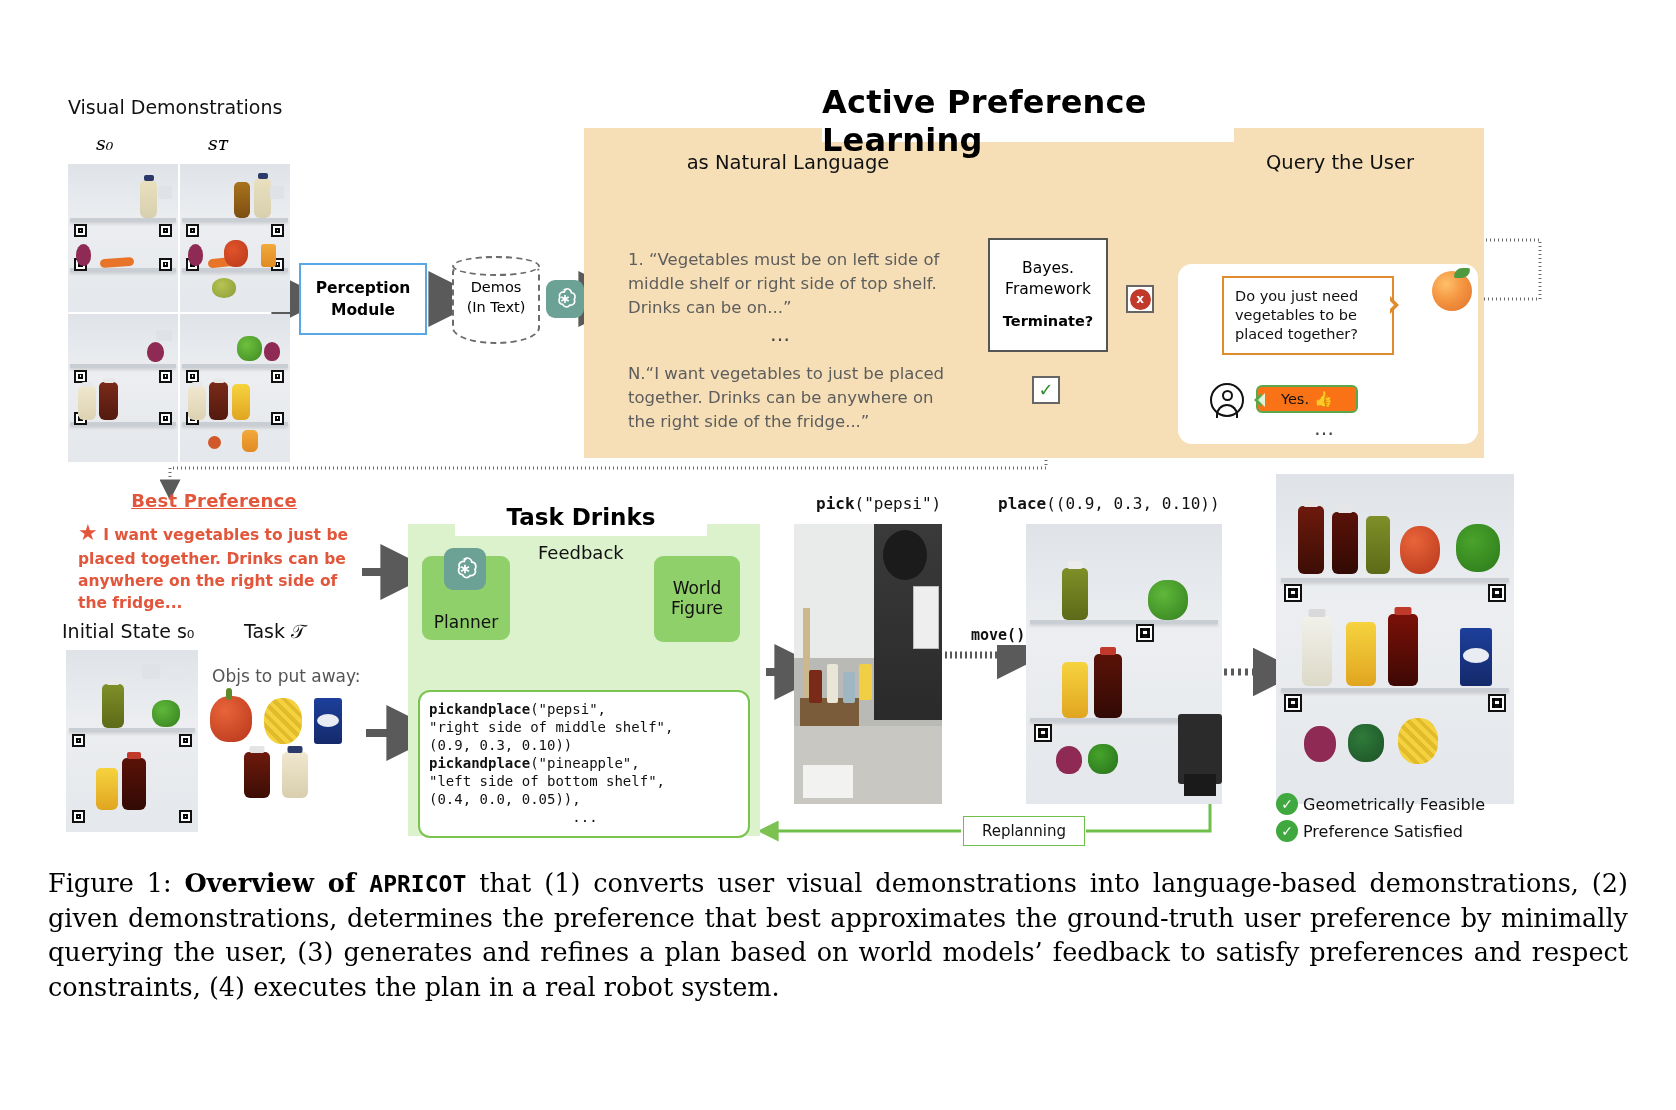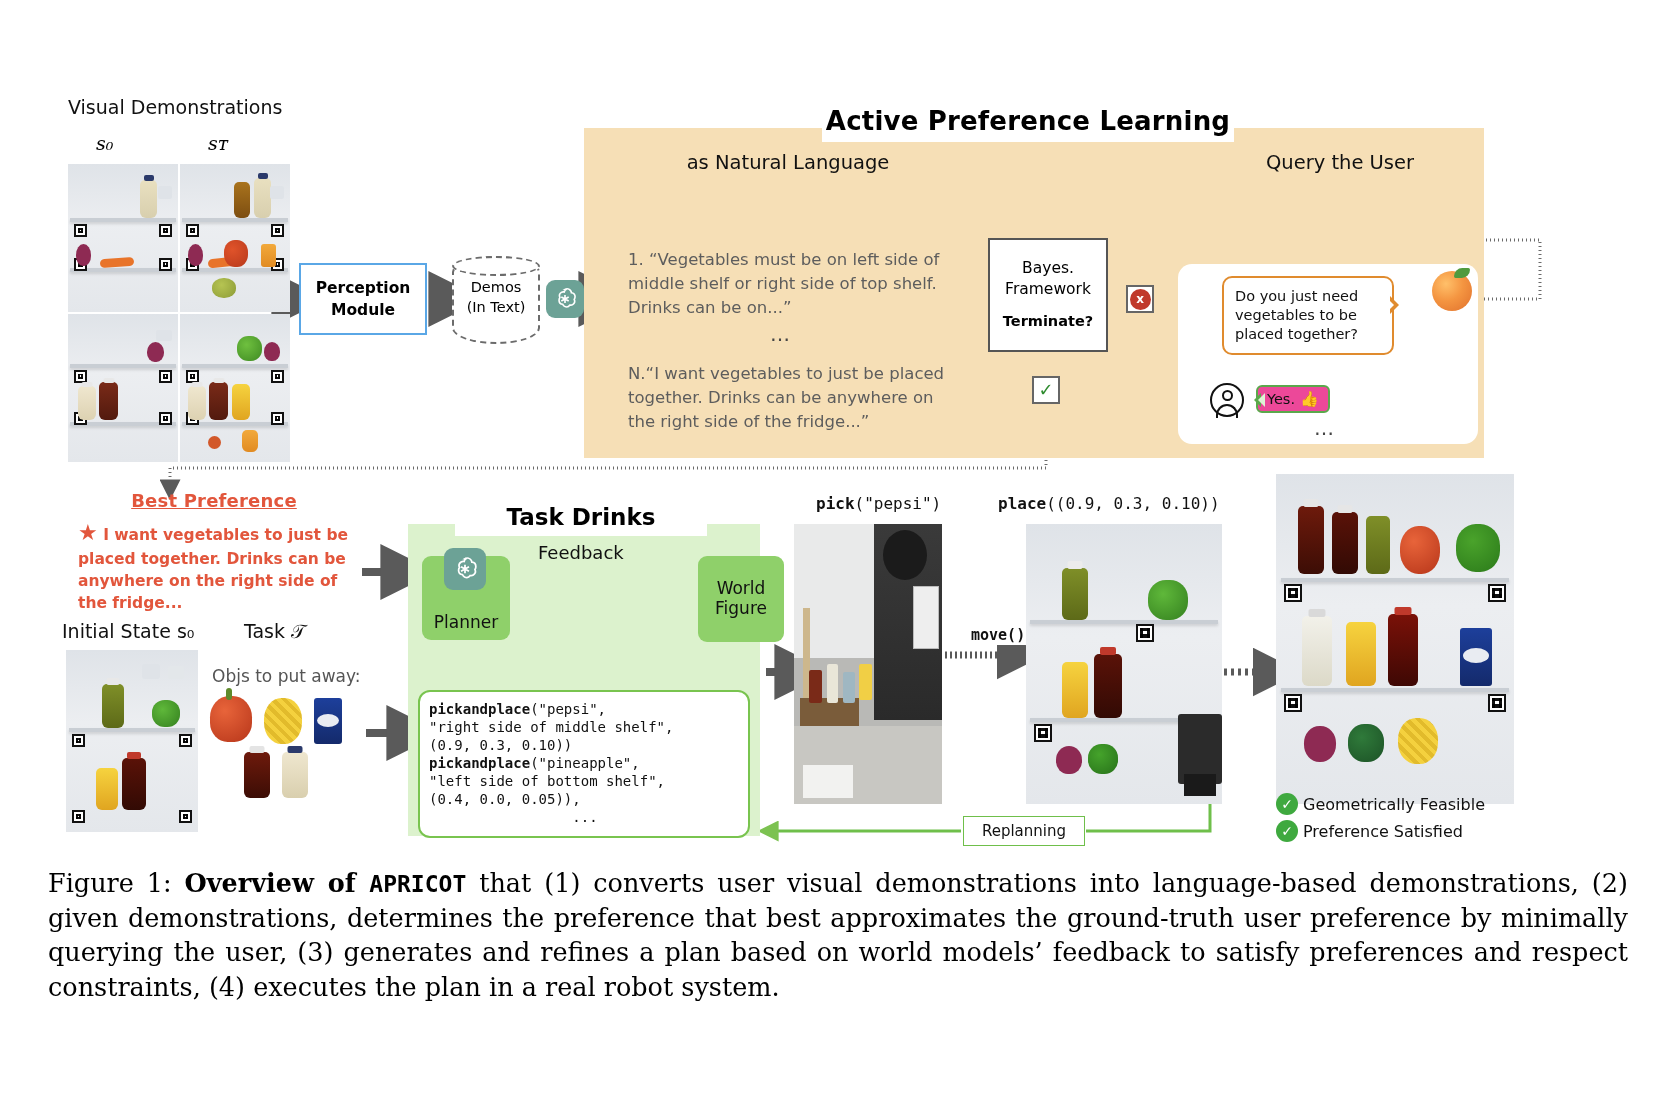--- a/index.html
+++ b/index.html
@@ -3,21 +3,21 @@
 <meta charset="utf-8">
 <style>
   html,body{margin:0;padding:0;background:#fff;}
   body{width:1676px;height:1110px;position:relative;font-family:"DejaVu Sans",sans-serif;overflow:hidden;}
   .fig{position:absolute;left:0;top:0;width:1676px;height:1110px;}
   .abs{position:absolute;}
 
   
   .apl-panel{left:584px;top:128px;width:900px;height:330px;background:#f6dfb6;}
   .apl-title{left:822px;top:100px;width:412px;height:42px;background:#fff;display:flex;align-items:center;justify-content:center;
-    font-weight:bold;font-size:26px;color:#000;font-family:"DejaVu Sans",sans-serif;letter-spacing:.2px;}
+    font-weight:bold;font-size:32px;color:#000;font-family:"DejaVu Sans",sans-serif;letter-spacing:.2px;}
   .tp-panel{left:408px;top:524px;width:352px;height:312px;background:#dcf2cd;}
   .tp-title{left:455px;top:498px;width:252px;height:38px;background:#fff;display:flex;align-items:center;justify-content:center;
     font-weight:bold;font-size:23px;color:#000;}
 
   .sec-head{font-size:19.5px;color:#111;text-align:center;line-height:1.32;font-family:"DejaVu Sans",sans-serif;}
   .pref-text{font-size:16.5px;color:#5d5d5d;line-height:1.45;}
 
   
   .box{box-sizing:border-box;background:#fff;display:flex;flex-direction:column;align-items:center;justify-content:center;text-align:center;}
   .perception{left:299px;top:263px;width:128px;height:72px;border:2px solid #5aa7e6;font-weight:bold;font-size:15.5px;color:#000;line-height:1.45;}
@@ -30,44 +30,44 @@
   .cyl .ct{position:absolute;left:0;top:0;width:100%;height:20px;border:2px dashed #6b6b6b;border-radius:50%;background:#fff;box-sizing:border-box;}
   .cyl .cx{position:absolute;left:0;top:22px;width:100%;text-align:center;font-size:14.5px;color:#000;line-height:1.35;}
 
   
   .sq{width:28px;height:28px;border:2px solid #666;background:#fff;display:flex;align-items:center;justify-content:center;box-sizing:border-box;}
   .dot-x{width:21px;height:21px;border-radius:50%;background:#c0392b;color:#fff;font-size:12px;font-weight:bold;display:flex;align-items:center;justify-content:center;}
   .dot-ck{color:#2e8b2e;font-size:18px;font-weight:bold;line-height:1;}
 
   
   .chat{left:1178px;top:264px;width:300px;height:180px;background:#fff;border-radius:14px;}
-  .bubble{position:absolute;left:1222px;top:276px;width:172px;min-height:78px;border:2.5px solid #e08b2e;border-radius:10px;background:#fff;
+  .bubble{position:absolute;left:1222px;top:276px;width:172px;min-height:78px;border:2.5px solid #e08b2e;border-radius:0;background:#fff;
     padding:9px 11px;font-size:14.5px;color:#111;line-height:1.32;box-sizing:border-box;}
   .bubble:after{content:"";position:absolute;right:-16px;top:18px;border:9px solid transparent;border-left-color:#e08b2e;}
   .bubble:before{content:"";position:absolute;right:-11px;top:18px;border:9px solid transparent;border-left-color:#fff;z-index:2;}
   .peach{position:absolute;left:1432px;top:271px;width:40px;height:40px;border-radius:50%;
     background:radial-gradient(circle at 35% 32%,#ffc06a 0%,#f49541 45%,#e0702c 100%);}
   .peach .leaf{position:absolute;left:22px;top:-3px;width:16px;height:10px;border-radius:10px 2px 10px 2px;background:#4f9a3e;transform:rotate(-18px);}
   .avatar{position:absolute;left:1210px;top:383px;width:34px;height:34px;border:2.5px solid #111;border-radius:50%;box-sizing:border-box;}
   .avatar .h{position:absolute;left:9.5px;top:5px;width:11px;height:11px;border:2.2px solid #111;border-radius:50%;box-sizing:border-box;}
   .avatar .b{position:absolute;left:4px;top:19px;width:22px;height:14px;border:2.2px solid #111;border-bottom:none;border-radius:11px 11px 0 0;box-sizing:border-box;}
-  .yes{position:absolute;left:1256px;top:385px;height:28px;border:2.2px solid #5aa84b;border-radius:6px;background:#ec4899;
-    display:flex;align-items:center;padding:0 9px;font-size:14.5px;color:#111;box-sizing:border-box;gap:5px;}
+  .yes{position:absolute;left:1256px;top:385px;height:28px;border:2.2px solid #5aa84b;border-radius:6px;background:#f97316;
+    display:flex;align-items:center;padding:0 23px;font-size:14.5px;color:#111;box-sizing:border-box;gap:5px;}
   .yes:before{content:"";position:absolute;left:-11px;top:6px;border:7px solid transparent;border-right-color:#5aa84b;}
   .yes:after{content:"";position:absolute;left:-7px;top:6px;border:7px solid transparent;border-right-color:#dff3d5;}
   .dots3{font-size:20px;color:#444;letter-spacing:3px;}
 
   
   .gpt{background:#6ca296;border-radius:9px;display:flex;align-items:center;justify-content:center;}
   .gpt svg{display:block;}
 
   
   .tp-node{position:absolute;background:#8fd06a;border-radius:9px;display:flex;align-items:flex-end;justify-content:center;
     color:#111;font-size:17px;padding-bottom:7px;box-sizing:border-box;line-height:1.15;text-align:center;}
-  .tp-node.wm{align-items:center;font-size:17px;padding:0;margin-left:44px;}
+  .tp-node.wm{align-items:center;font-size:17px;padding:0;}
   .code{position:absolute;left:418px;top:690px;width:332px;height:148px;border:2.5px solid #79c44f;border-radius:12px;background:#fff;
     box-sizing:border-box;padding:8px 9px;font-family:"DejaVu Sans Mono",monospace;font-size:14px;line-height:1.29;color:#111;white-space:pre;overflow:hidden;}
   .code b{font-weight:bold;}
 
   
   .bestpref{left:78px;top:488px;width:272px;color:#e2563c;font-weight:bold;font-size:15.5px;line-height:1.42;}
   .bestpref .hd{text-decoration:underline;text-align:center;font-size:18px;display:block;margin-bottom:3px;letter-spacing:.2px;}
   .star{color:#e2563c;font-size:22px;}
 
   

